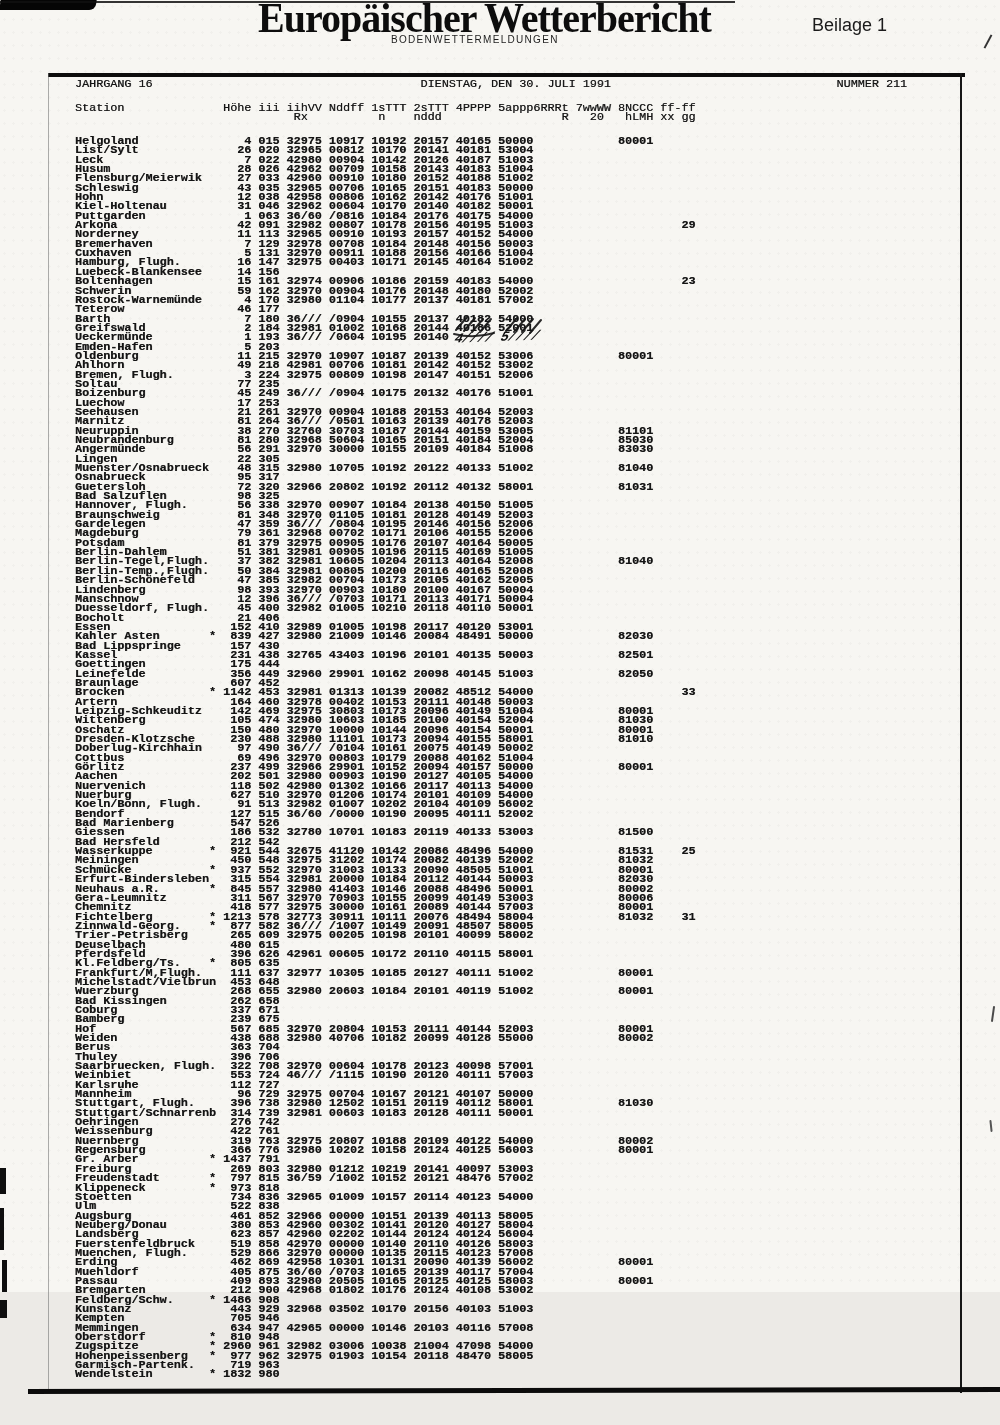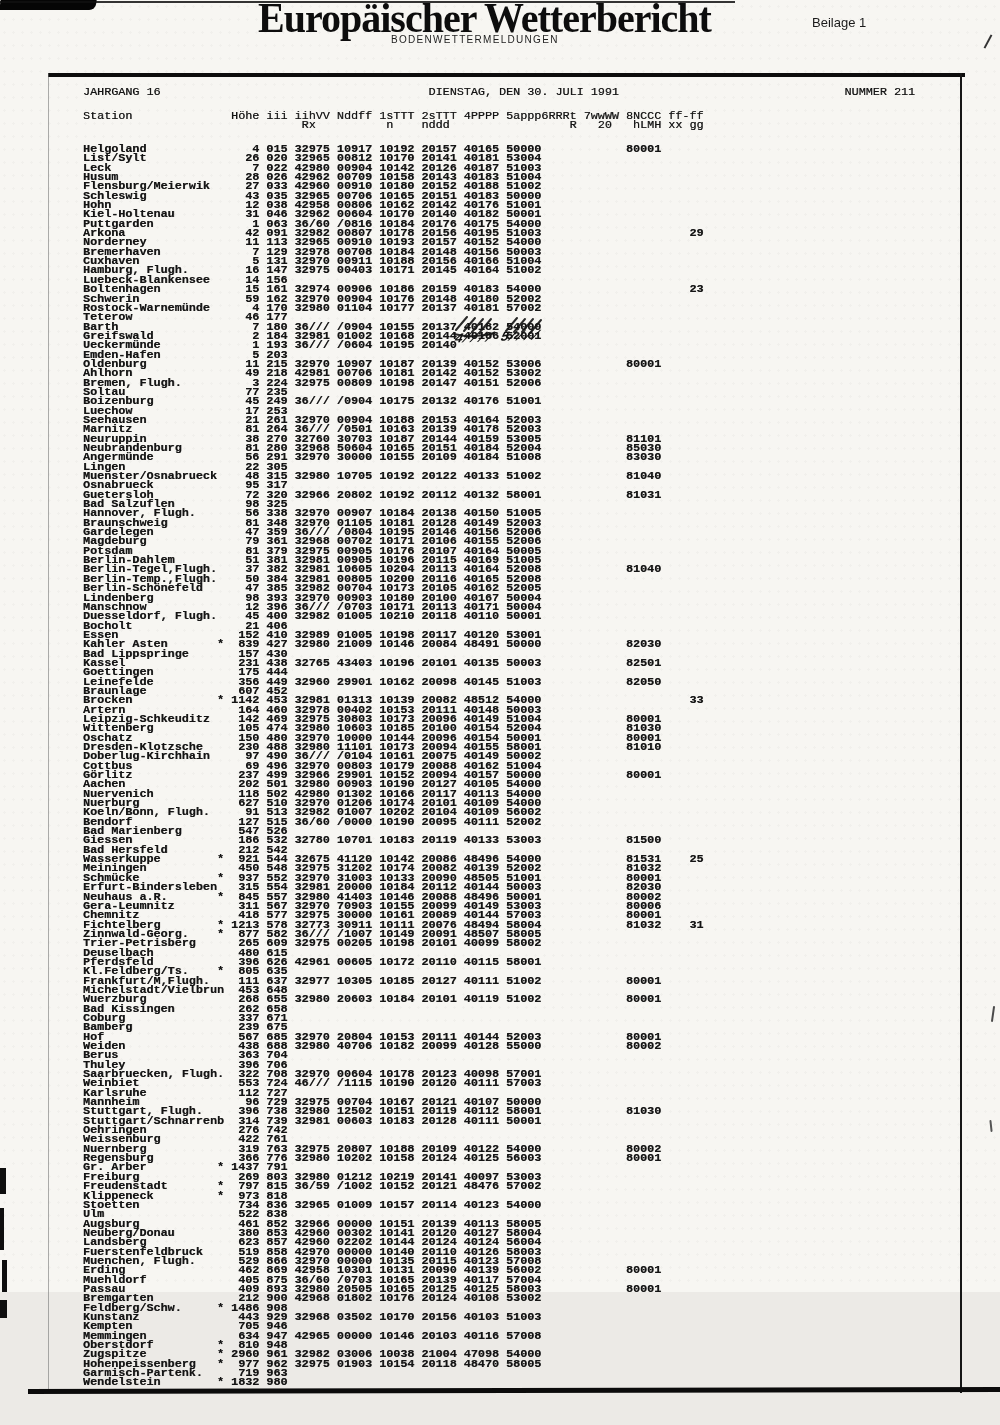--- a/index.html
+++ b/index.html
@@ -3,26 +3,26 @@
 <meta charset="utf-8">
 <style>
   html,body{margin:0;padding:0;}
   body{width:1000px;height:1425px;overflow:hidden;background:#eceae6;}
   .page{position:relative;width:1000px;height:1292px;
         background:#f7f6f2;
         background-image:radial-gradient(rgba(0,0,0,0.025) 1px, transparent 1.2px);
         background-size:9px 13px;
         font-family:"Liberation Sans",sans-serif;color:#161616;}
   .mono{font-family:"Liberation Mono","DejaVu Sans Mono",monospace;
-        font-size:11.75px;line-height:9.35px;white-space:pre;margin:8px;
+        font-size:11.75px;line-height:9.35px;white-space:pre;margin:0;
         color:#141414;text-shadow:0.35px 0 rgba(25,25,25,0.65);}
   .title{position:absolute;left:258px;top:-6px;margin:0;
          font-family:"Liberation Serif",serif;font-weight:700;font-size:40px;
          letter-spacing:-1px;transform:scaleY(1.06);color:#0d0d0d;white-space:nowrap;}
-  .annex{position:absolute;left:812px;top:15px;font-size:13px;color:#1b1b1b;white-space:nowrap;}
+  .annex{position:absolute;left:812px;top:15px;font-size:18px;color:#1b1b1b;white-space:nowrap;}
   .subtitle{position:absolute;left:391px;top:34px;font-size:10px;letter-spacing:1.3px;
             color:#1d1d1d;white-space:nowrap;}
   .rule-top{position:absolute;left:48px;top:73px;width:917px;height:4px;background:#0c0c0c;}
   .rule-bottom{position:absolute;left:28px;top:1388px;width:972px;height:5px;background:#0b0b0b;
                transform:rotate(-0.12deg);}
   .rule-right{position:absolute;left:960px;top:73px;width:2px;height:1320px;background:#161616;}
   .rule-left{position:absolute;left:48px;top:73px;width:1px;height:1318px;background:#6b6b6b;opacity:.55;}
   #mast{position:absolute;left:75px;top:80px;}
   #utc{position:absolute;left:75px;top:92px;}
   #colhead{position:absolute;left:75px;top:104px;}

